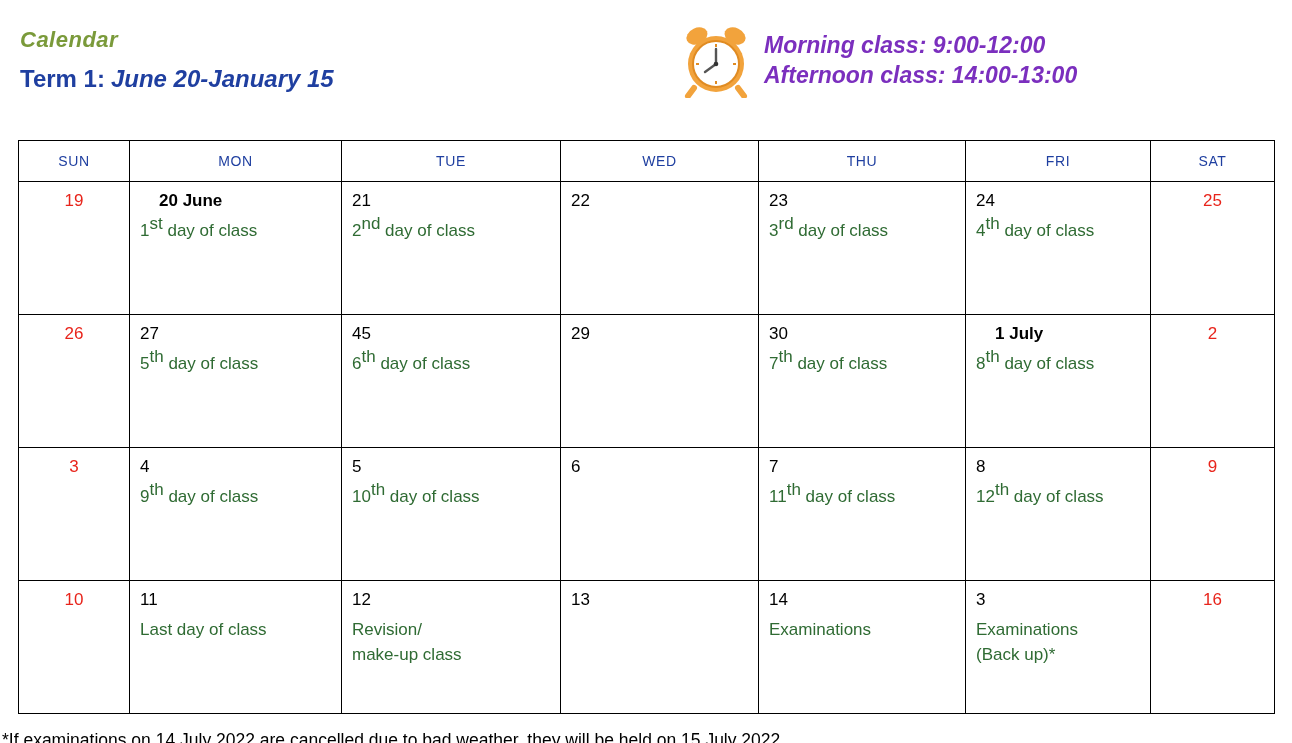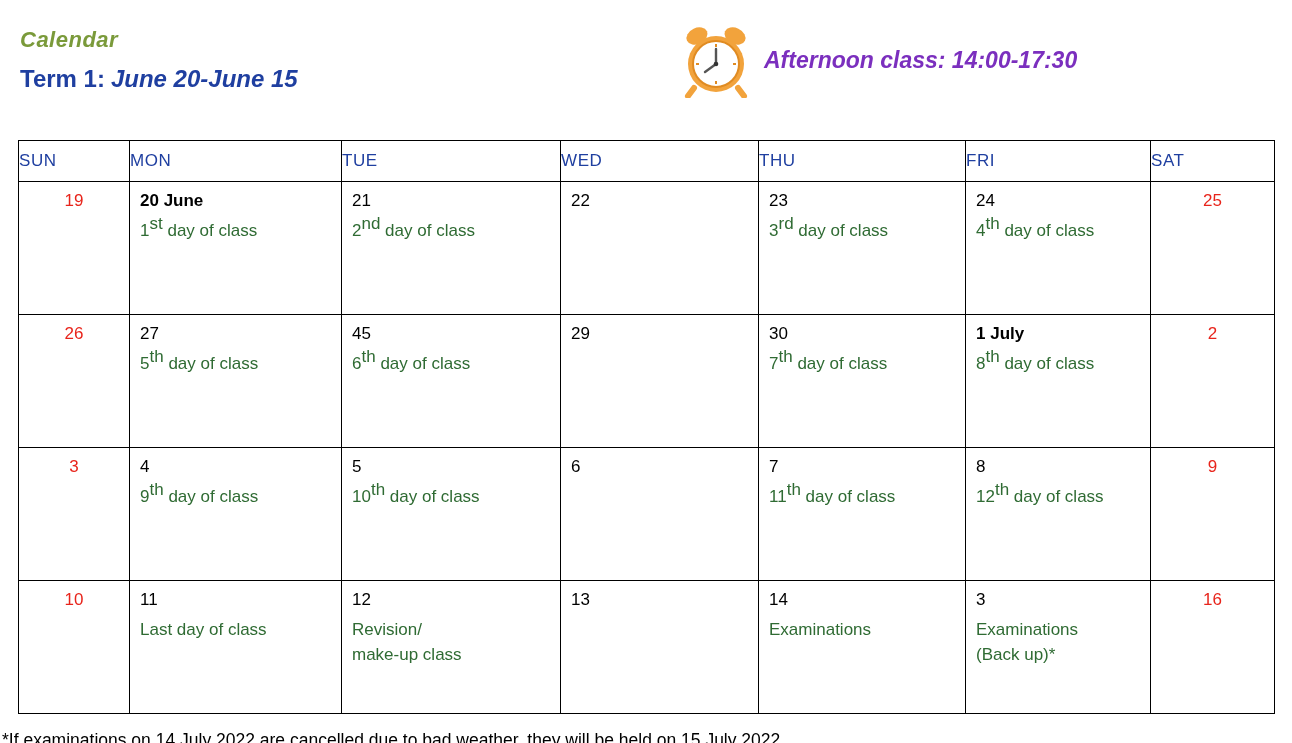--- a/index.html
+++ b/index.html
@@ -92,24 +92,24 @@
     border-collapse: collapse;
     table-layout: fixed;
   }
   .calendar th, .calendar td {
     border: 1px solid #000000;
     vertical-align: top;
     padding: 0;
   }
   .calendar th {
     height: 40px;
-    font-size: 17px;
+    font-size: 14px;
     font-weight: normal;
     color: #1f3fa0;
-    text-align: left;
+    text-align: center;
     vertical-align: middle;
     letter-spacing: 0.6px;
   }
   .calendar td {
     height: 118px;
     padding: 8px 10px 6px 10px;
   }
   
   col.sun  { width: 111px; }
   col.mon  { width: 212px; }
@@ -124,20 +124,21 @@
     color: #000000;
     line-height: 1.25;
     margin-bottom: 8px;
   }
   .daynum.weekend {
     color: #e8241b;
     text-align: center;
   }
   .daynum.bold {
     font-weight: bold;
+    margin-left: 19px;
   }
   .note {
     font-size: 17px;
     color: #2f6b33;
     line-height: 1.45;
   }
   .note-line {
     display: block;
   }
   .note sup {
@@ -158,21 +159,21 @@
   }
 </style>
 </head>
 <body>
 
 <div class="page">
 
   <div class="header">
     <div class="title">Calendar</div>
     <div class="subtitle">
-      <span class="term-label">Term 1:</span><span class="term-range">June 20-June 15</span>
+      <span class="term-label">Term 1:</span><span class="term-range">June 20-January 15</span>
     </div>
   </div>
 
   <div class="banner">
     <span class="clock-icon">
       <svg viewBox="0 0 76 76" width="76" height="76" aria-hidden="true">
         <ellipse cx="19" cy="14" rx="11" ry="8" fill="#f2a33c" transform="rotate(-25 19 14)"></ellipse>
         <ellipse cx="57" cy="14" rx="11" ry="8" fill="#f2a33c" transform="rotate(25 57 14)"></ellipse>
         <circle cx="38" cy="42" r="28" fill="#f2a33c"></circle>
         <circle cx="38" cy="42" r="23" fill="#ffffff" stroke="#e08b22" stroke-width="2"></circle>
@@ -181,21 +182,22 @@
         <circle cx="38" cy="42" r="2.3" fill="#333333"></circle>
         <line x1="38" y1="22" x2="38" y2="25" stroke="#e08b22" stroke-width="2"></line>
         <line x1="38" y1="59" x2="38" y2="62" stroke="#e08b22" stroke-width="2"></line>
         <line x1="18" y1="42" x2="21" y2="42" stroke="#e08b22" stroke-width="2"></line>
         <line x1="55" y1="42" x2="58" y2="42" stroke="#e08b22" stroke-width="2"></line>
         <path d="M16 66 L10 74" stroke="#f2a33c" stroke-width="6" stroke-linecap="round"></path>
         <path d="M60 66 L66 74" stroke="#f2a33c" stroke-width="6" stroke-linecap="round"></path>
       </svg>
     </span>
     <span class="banner-lines">
-      <span class="banner-line">Afternoon class: 14:00-17:30</span>
+      <span class="banner-line">Morning class: 9:00-12:00</span>
+      <span class="banner-line">Afternoon class: 14:00-13:00</span>
     </span>
   </div>
 
   <table class="calendar">
     <colgroup>
       <col class="sun">
         <col class="mon">
         <col class="tue">
         <col class="wed">
         <col class="thu">

